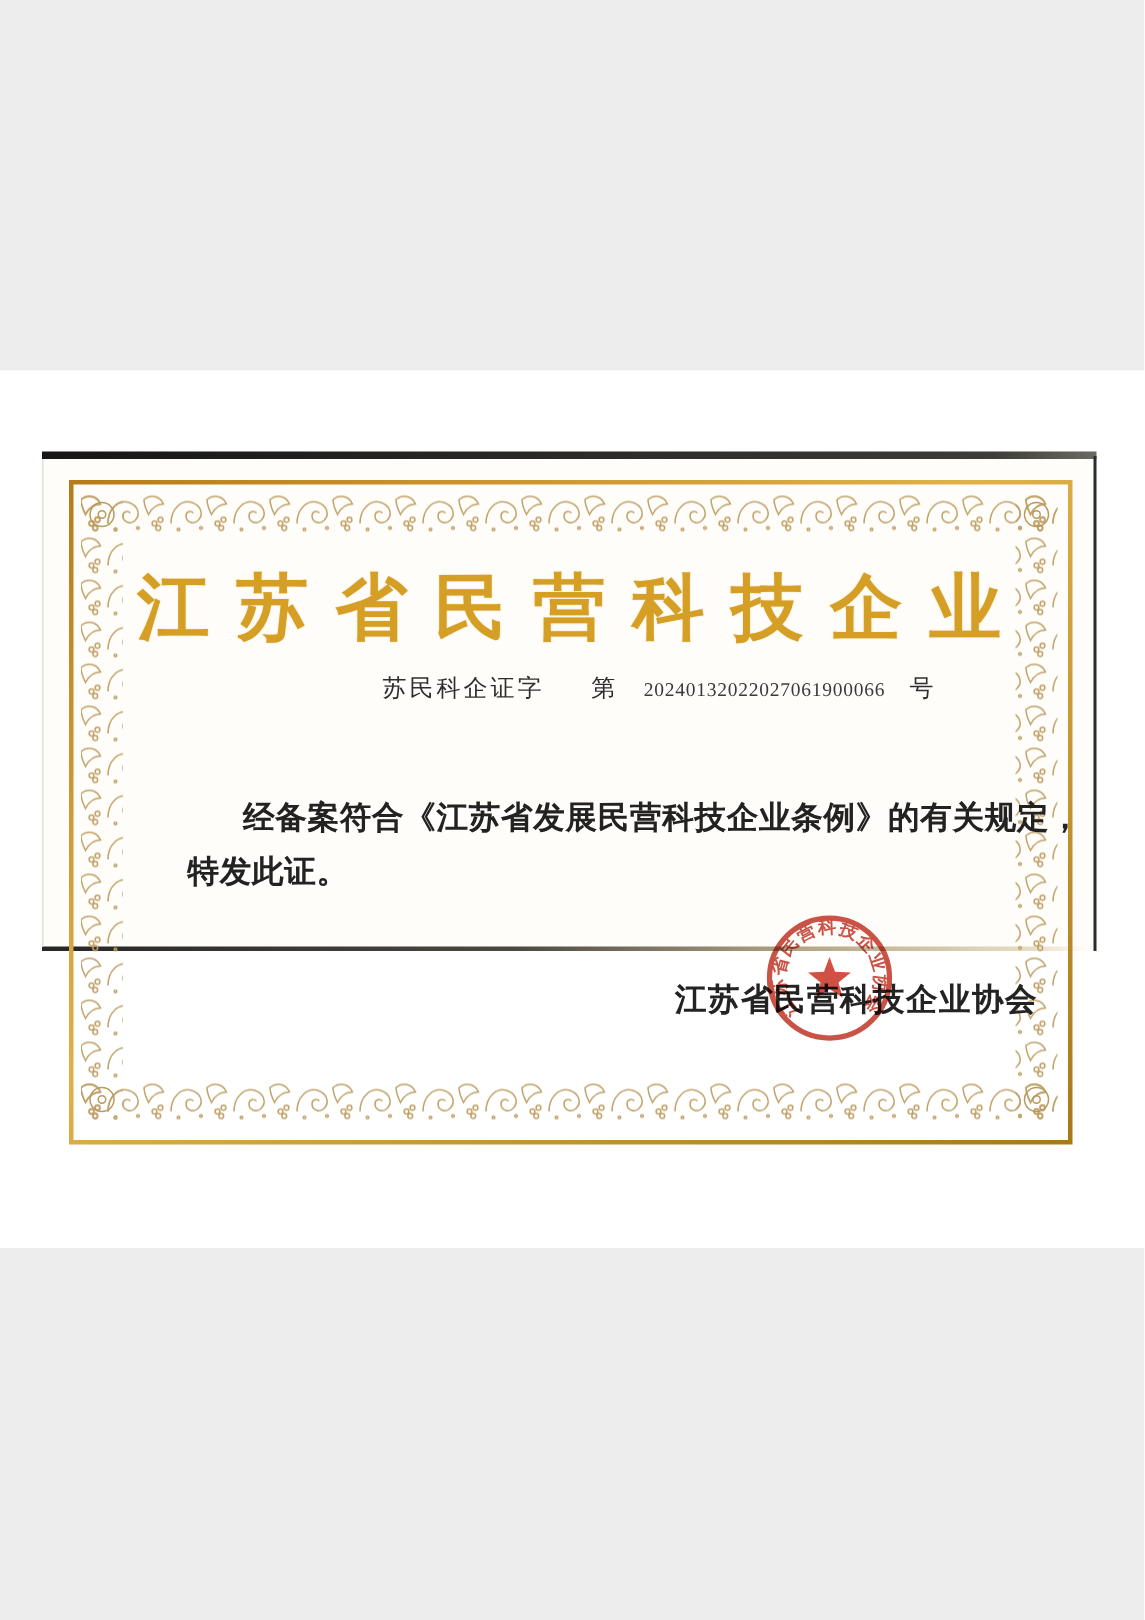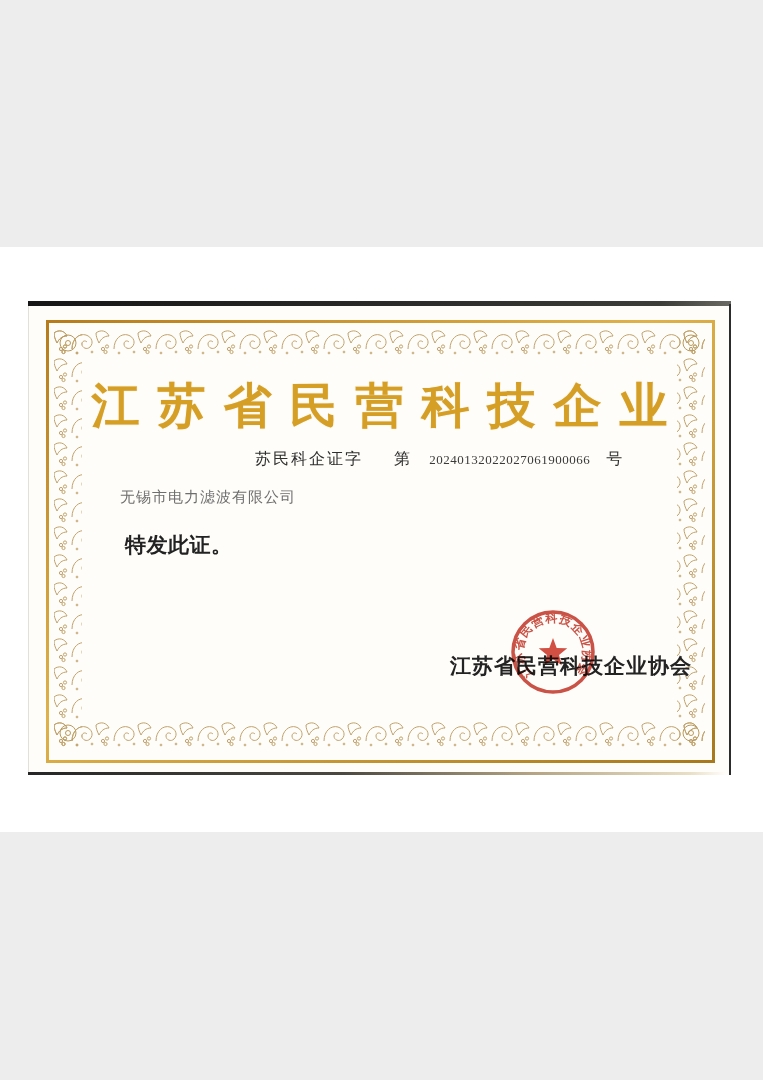--- a/index.html
+++ b/index.html
@@ -7,21 +7,21 @@
     width:763px;height:1080px;position:relative;overflow:hidden;
     background:#ffffff;
     font-family:"DejaVu Serif","Liberation Serif",serif;
   }
   .band{position:absolute;left:0;width:763px;background:#ededed;}
   .band.top{top:0;height:247px;}
   .band.bottom{top:832px;height:248px;}
 
   
   .certificate-photo{
-    position:absolute;left:28px;top:301px;width:703px;height:474px;
+    position:absolute;left:28px;top:301px;width:703px;height:333px;
     background:#fffdf9;
   }
   .edge-top{position:absolute;top:0;left:0;right:0;height:5px;
     background:linear-gradient(to right,#161616,#2e2e2c 60%,#3c3c38 90%,#6a6a62);}
   .edge-right{position:absolute;top:3px;right:0;bottom:0;width:2px;background:#2c2c2c;}
   .edge-bottom{position:absolute;left:0;right:6px;bottom:0;height:3px;
     background:linear-gradient(to right,#262626,#4b4840 45%,#b3a383 72%,#e9dfc6 95%,rgba(233,223,198,0));}
   .edge-left{position:absolute;top:5px;bottom:3px;left:0;width:1px;background:#e3e0da;}
 
   .border-svg{position:absolute;left:0;top:0;width:703px;height:474px;}
@@ -102,23 +102,23 @@
 
     <h1 class="title">江苏省民营科技企业</h1>
 
     <div class="number-line">
       <span>苏民科企证字</span>
       <span class="di">第</span>
       <span class="num">20240132022027061900066</span>
       <span class="suffix">号</span>
     </div>
 
-    <div class="company">无锡市电力滤波有限公司</div>
 
     <div class="body-text">
+      <div class="line1">经备案符合《江苏省发展民营科技企业条例》的有关规定，</div>
       <div class="line2">特发此证。</div>
     </div>
 
 
     <div class="issuer">江苏省民营科技企业协会</div>
 
     <svg class="seal" viewBox="0 0 120 120" xmlns="http://www.w3.org/2000/svg">
       <circle cx="60" cy="60" r="40" fill="none" stroke="#c23b2d" stroke-width="3.5"></circle>
       <path id="sealArc" d="M 60,90 A 30,30 0 1,1 60.05,90" fill="none"></path>
       <text font-size="12" fill="#c23b2d" letter-spacing="1" font-family="DejaVu Serif, Liberation Serif, serif" font-weight="bold">

